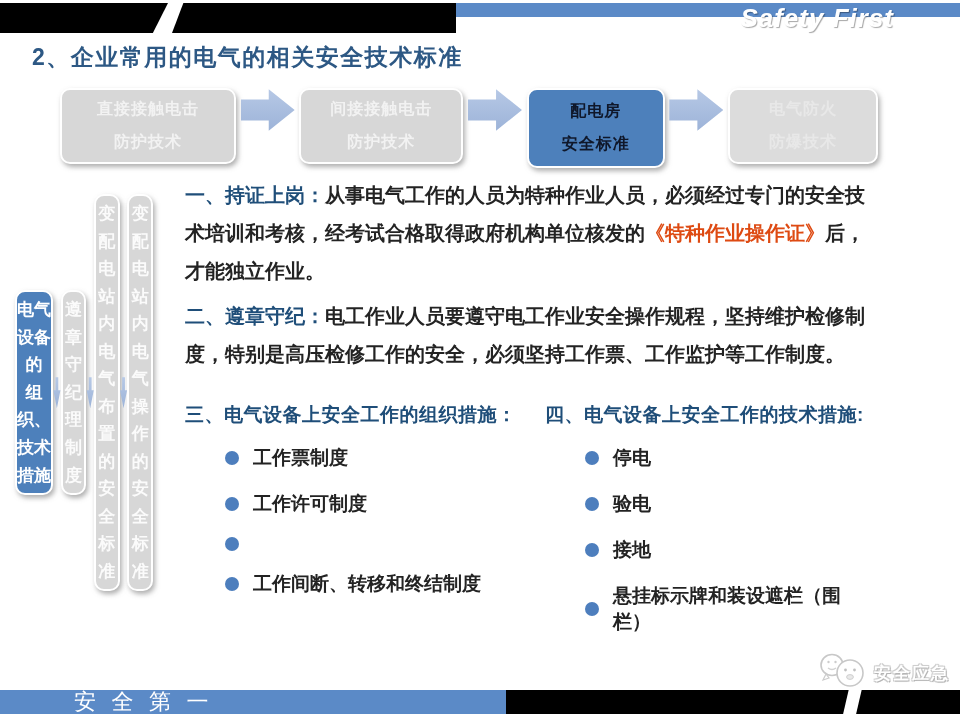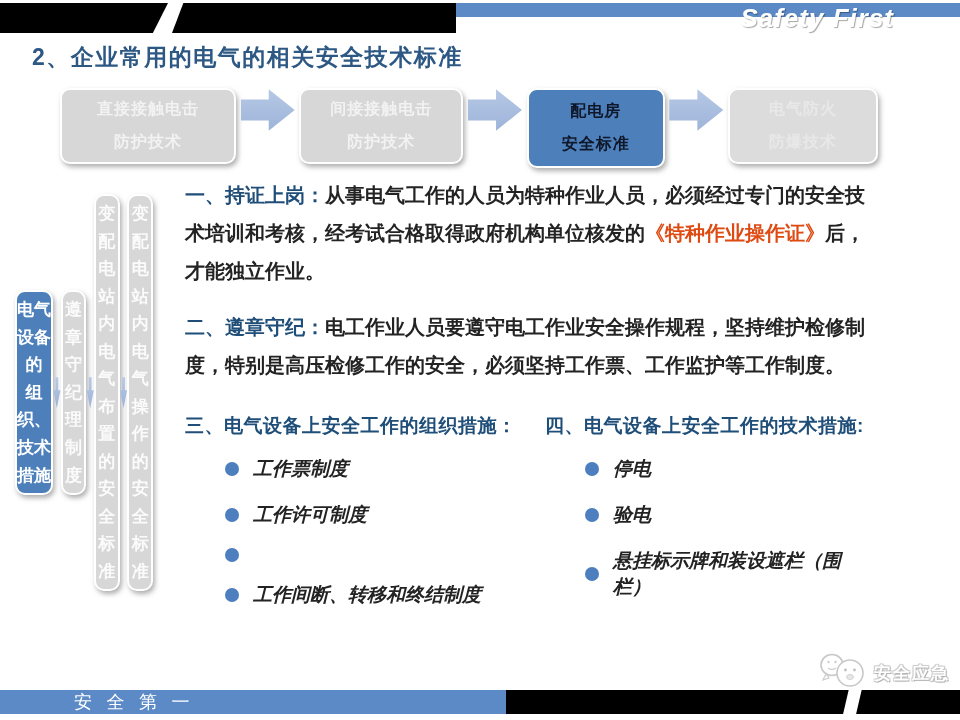--- a/index.html
+++ b/index.html
@@ -42,34 +42,34 @@
   .sbox.active{background:#4d80bb;color:#fff;min-height:80px;}
   .arrow-d{width:46px;height:31px;margin:4px 0;
     background:linear-gradient(180deg,#b7c9e6 0%,#9cb3d8 100%);
     clip-path:polygon(32% 0,68% 0,68% 42%,96% 42%,50% 100%,4% 42%,32% 42%);}
 
   
   .content{position:absolute;left:185px;top:176px;width:680px;}
   .para{font-size:20px;line-height:38px;color:#232323;font-weight:600;text-align:justify;}
   .para .lead{color:#1f4e79;font-weight:800;}
   .para .hl{color:#de4a12;font-weight:800;}
-  .para + .para{margin-top:18px;}
+  .para + .para{margin-top:7px;}
   .sections{display:flex;margin-top:29px;}
   .col-left{width:360px;flex:none;}
   .col-right{flex:1;}
   .sec-heading{font-size:19px;font-weight:800;color:#1f4e79;letter-spacing:.5px;}
   ul.blist{list-style:none;margin:17px 0 0 40px;padding:0;}
   ul.blist li{font-size:19px;font-weight:600;color:#232323;margin-bottom:20px;
-    display:flex;align-items:center;font-style:italic;}
+    display:flex;align-items:center;}
   .dot{width:14px;height:14px;border-radius:50%;background:#4d7ebd;margin-right:14px;flex:none;}
 
   
   .bar-blue-bottom{position:absolute;left:0;top:690px;width:506px;height:24px;background:#5b8ac7;}
   .slogan{position:absolute;left:74px;top:0;color:#fff;font-family:"Liberation Serif",serif;
-    font-size:18px;letter-spacing:5px;line-height:24px;}
+    font-size:22px;letter-spacing:5px;line-height:24px;}
   .bar-black-bottom{position:absolute;left:506px;top:690px;width:454px;height:24px;background:#000;}
   .white-slash{position:absolute;left:846px;top:687px;width:13px;height:29px;background:#fff;
     transform:skewX(-13deg);z-index:2;}
   .logo-block{position:absolute;right:10px;top:650px;display:flex;align-items:center;z-index:3;}
   .wm-text{font-size:17px;font-weight:bold;color:#fff;letter-spacing:2px;
     text-shadow:1px 1px 0 #b5b5b5,-1px -1px 0 #cfcfcf,1px -1px 0 #cfcfcf,-1px 1px 0 #cfcfcf,0 0 2px #bbb;}
 </style>
 </head>
 <body>
 
@@ -148,20 +148,24 @@
           <li>
               <span class="dot"></span>
               <span>停电</span>
             </li>
           <li>
               <span class="dot"></span>
               <span>验电</span>
             </li>
           <li>
               <span class="dot"></span>
+              <span>接地</span>
+            </li>
+          <li>
+              <span class="dot"></span>
               <span>悬挂标示牌和装设遮栏（围栏）</span>
             </li>
         </ul>
       </div>
     </div>
   </div>
 
   <div class="bar-blue-bottom">
     <div class="slogan">安 全 第 一</div>
   </div>

